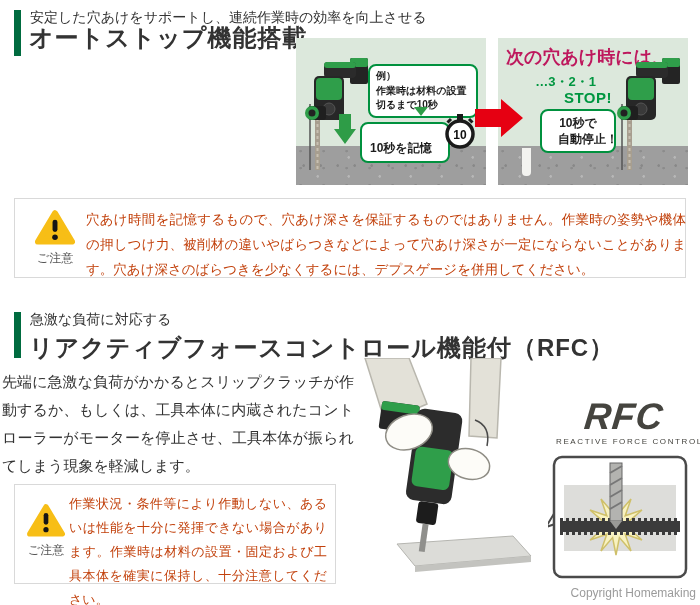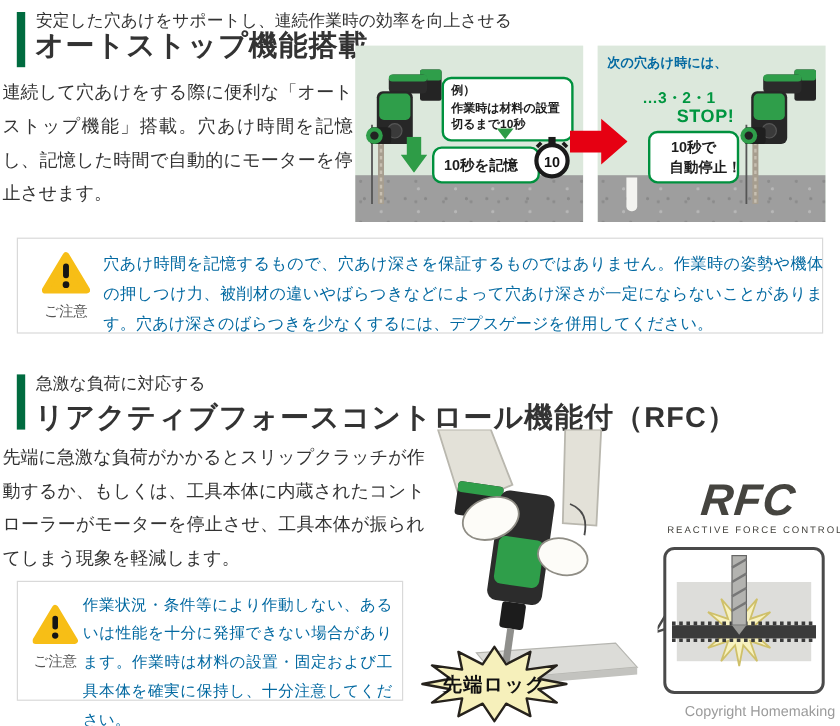--- a/index.html
+++ b/index.html
@@ -25,55 +25,54 @@
       radial-gradient(circle at 20% 30%, #8c8c8c 1px, transparent 1.6px),
       radial-gradient(circle at 70% 60%, #b7b7b7 1px, transparent 1.6px),
       radial-gradient(circle at 45% 85%, #888888 1px, transparent 1.6px);
     background-size:23px 17px, 31px 19px, 17px 23px;
   }
   .green-box {
     position:absolute; background:#fff; border:2px solid #00913e; border-radius:8px;
     font-weight:700; color:#1d1d1d; white-space:nowrap;
   }
   .example-box { left:72px; top:26px; width:110px; padding:3px 6px; font-size:10px; line-height:1.45; }
-  .memory-box { left:64px; top:84px; width:90px; padding:6px 4px 4px 8px; font-size:12px; }
+  .memory-box { left:64px; top:84px; width:90px; padding:16px 4px 4px 8px; font-size:12px; }
   .autostop-box { left:42px; top:71px; width:76px; padding:4px 16px; font-size:12px; text-align:center; line-height:1.35; }
   .tri-down { position:absolute; left:118px; top:69px; width:0; height:0;
     border-left:7px solid transparent; border-right:7px solid transparent; border-top:9px solid #2e9c47; }
-  .panel-heading { position:absolute; left:8px; top:7px; font-size:11px; font-weight:700; color:#0369a1; white-space:nowrap; }
+  .panel-heading { position:absolute; left:8px; top:7px; font-size:18px; font-weight:700; color:#be185d; white-space:nowrap; }
   .countdown { position:absolute; left:20px; top:35px; width:78px; text-align:right; font-size:13px; font-weight:700; color:#009640; }
   .stop-label { position:absolute; left:36px; top:51px; width:78px; text-align:right; font-size:15px; font-weight:800; color:#009640; letter-spacing:.5px; }
   .hole-slot { position:absolute; left:24px; top:110px; width:9px; height:28px; background:#f3f3f0; border-radius:0 0 4px 4px; }
 
   
   .caution-box { position:absolute; background:#fff; border:1px solid #d9d9d9; }
   .caution-icon-wrap { position:absolute; text-align:center; }
   .caution-label { font-size:12px; color:#555; margin-top:1px; }
-  .caution-text { position:absolute; color:#0369a1; text-align:justify; }
+  .caution-text { position:absolute; color:#c2410c; text-align:justify; }
 
   
   .rfc-logo { position:absolute; left:556px; top:398px; width:136px; text-align:center; color:#45443f; }
   .rfc-main { font-size:37px; font-style:italic; font-weight:800; line-height:1; letter-spacing:1px; transform:skewX(-6deg); }
   .rfc-sub { font-size:8px; letter-spacing:1.6px; margin-top:2px; white-space:nowrap; }
   .tip-lock-wrap { position:absolute; left:348px; top:537px; width:128px; height:66px; }
   .tip-lock-text { position:absolute; left:0; top:24px; width:128px; text-align:center;
     font-size:16px; font-weight:700; color:#111; letter-spacing:1px; }
 
   .copyright { position:absolute; left:0; top:586px; width:696px; text-align:right;
     font-size:12px; color:#9b9b9b; }
 </style>
 </head>
 <body>
 
 <div class="canvas">
 
   <div class="accent-bar" style="left:14px; top:10px; height:46px;"></div>
   <div class="tagline" style="left:30px; top:9px;">安定した穴あけをサポートし、連続作業時の効率を向上させる</div>
   <h2 class="sec-title" style="left:29px; top:22px;">オートストップ機能搭載</h2>
-  <p class="body-text" style="left:2px; top:64px; width:292px;">連続して穴あけをする際に便利な「オートストップ機能」搭載。穴あけ時間を記憶し、記憶した時間で自動的にモーターを停止させます。</p>
 
   <div class="panel" style="left:296px; top:38px;">
     <div class="concrete"></div>
 
     <svg class="abs" style="left:2px; top:14px;" width="72" height="124" viewBox="0 0 72 124">
       <defs>
         <g id="drill-def">
           <line x1="12" y1="52" x2="12" y2="118" stroke="#555" stroke-width="1.5"></line>
           <rect x="17" y="66" width="5" height="52" fill="#a79e8f"></rect>
           <line x1="19.5" y1="66" x2="19.5" y2="118" stroke="#c8c0b2" stroke-width="2" stroke-dasharray="3 3"></line>
@@ -182,26 +181,20 @@
     <line x1="12" y1="78.5" x2="132" y2="78.5" stroke="#3b3b3b" stroke-width="3" stroke-dasharray="3 3"></line>
     <rect x="12" y="66" width="120" height="11" fill="#3b3b3b"></rect>
     <rect x="62" y="8" width="12" height="58" fill="#b3b3b0" stroke="#666" stroke-width="1"></rect>
     <line x1="62" y1="18" x2="74" y2="11" stroke="#777" stroke-width="2"></line>
     <line x1="62" y1="30" x2="74" y2="23" stroke="#777" stroke-width="2"></line>
     <line x1="62" y1="42" x2="74" y2="35" stroke="#777" stroke-width="2"></line>
     <line x1="62" y1="54" x2="74" y2="47" stroke="#777" stroke-width="2"></line>
     <polygon points="62,66 74,66 68,74" fill="#9a9a97"></polygon>
   </svg>
 
-  <div class="tip-lock-wrap">
-    <svg width="128" height="66" viewBox="0 0 128 66">
-      <polygon points="124,33 100.7,37.4 116,48.5 90.9,45 94,59.8 73.8,49.4 64,64 54.2,49.4 34,59.8 37.1,45 12,48.5 27.3,37.4 4,33 27.3,28.6 12,17.5 37.1,21 34,6.2 54.2,16.6 64,2 73.8,16.6 94,6.2 90.9,21 116,17.5 100.7,28.6" fill="#f6f0bb" stroke="#26221c" stroke-width="2" stroke-linejoin="round"></polygon>
-    </svg>
-    <div class="tip-lock-text">先端ロック</div>
-  </div>
 
   <div class="caution-box" style="left:14px; top:484px; width:322px; height:100px;">
     <div class="caution-icon-wrap" style="left:8px; top:18px; width:46px;">
       <svg width="38" height="34" viewBox="0 0 48 44">
         <polygon points="24,5 45,40 3,40" fill="#f7be16" stroke="#f7be16" stroke-width="7" stroke-linejoin="round"></polygon>
         <rect x="21" y="13" width="6" height="15" rx="3" fill="#151515"></rect>
         <circle cx="24" cy="34.5" r="3.4" fill="#151515"></circle>
       </svg>
       <div class="caution-label">ご注意</div>
     </div>

